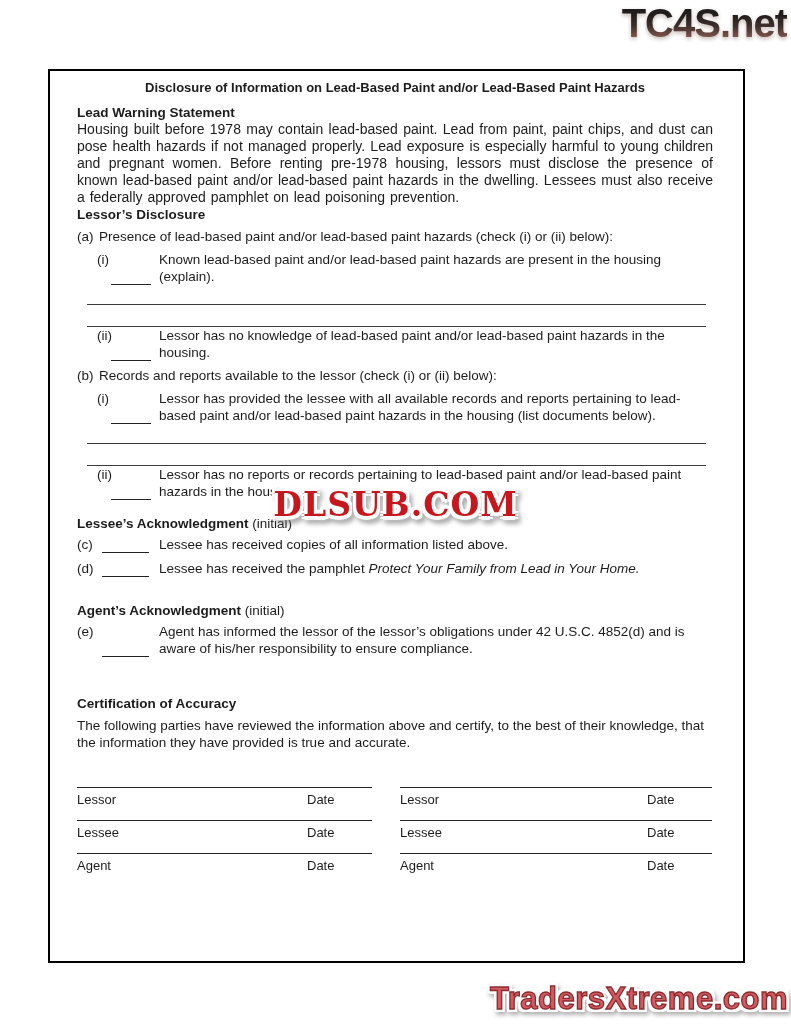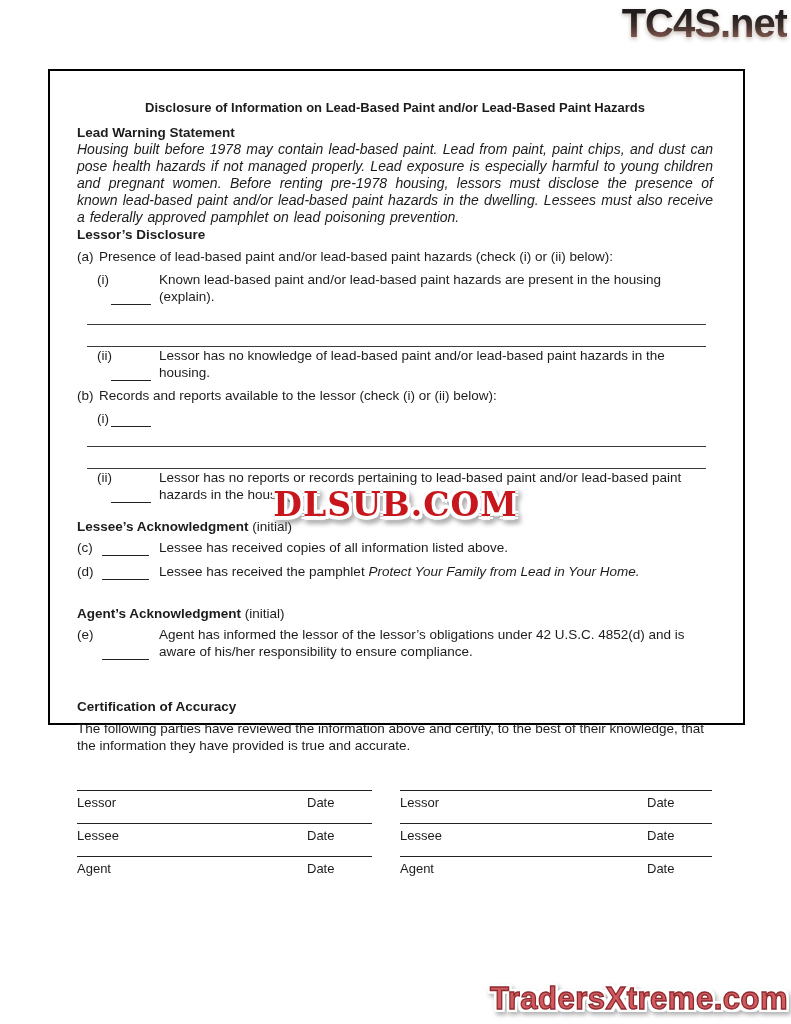--- a/index.html
+++ b/index.html
@@ -40,33 +40,33 @@
     text-shadow:
       -3px -3px 0 #fff, 3px -3px 0 #fff, -3px 3px 0 #fff, 3px 3px 0 #fff,
       -3px 0 0 #fff, 3px 0 0 #fff, 0 -3px 0 #fff, 0 3px 0 #fff;
     filter: drop-shadow(2px 3px 2px rgba(125,125,125,0.6));
     z-index: 5; white-space: nowrap; text-align: right;
   }
 
   
   .form-box {
     position: absolute; left: 48px; top: 69px;
-    width: 697px; height: 656px;
+    width: 697px; height: 894px;
     border: 2.5px solid #000;
-    padding: 28px 30px 0 27px;
+    padding: 8px 30px 0 27px;
     font-size: 13.5px; line-height: 17px;
     z-index: 1;
   }
   .form-title { text-align: center; font-weight: bold; font-size: 13px; }
 
   .section-heading { font-weight: bold; }
   .heading-suffix { font-weight: normal; }
 
   .lead-heading { margin-top: 8px; }
-  .lead-body { font-style: italic; font-size: 14px; text-align: justify; word-spacing: 1px; }
+  .lead-body { font-size: 14px; text-align: justify; word-spacing: 1px; }
 
   .h-lessor { }
   .h-lessee { margin-top: 15px; }
   .h-agent  { margin-top: 25px; }
   .h-cert   { margin-top: 38px; }
   .cert-body { margin-top: 5px; }
 
   .item { display: flex; }
   .item .marker { width: 22px; flex: none; }
   .item .text { flex: 1; }
@@ -135,20 +135,21 @@
     </div>
 
     <div class="item item-b">
       <span class="marker">(b)</span>
       <span class="text">Records and reports available to the lessor  (check (i) or (ii) below):</span>
     </div>
 
     <div class="sub-item sub-i">
       <span class="marker">(i)</span>
       <span class="inline-blank"></span>
+      <span class="text">Lessor has provided the lessee with all available records and reports pertaining to lead-based paint and/or lead-based paint hazards in the housing (list documents below).</span>
     </div>
 
     <div class="write-line"></div>
     <div class="write-line second"></div>
 
     <div class="sub-item sub-ii">
       <span class="marker">(ii)</span>
       <span class="inline-blank"></span>
       <span class="text">Lessor has no reports or records pertaining to lead-based paint and/or lead-based paint hazards in the housing.</span>
     </div>

